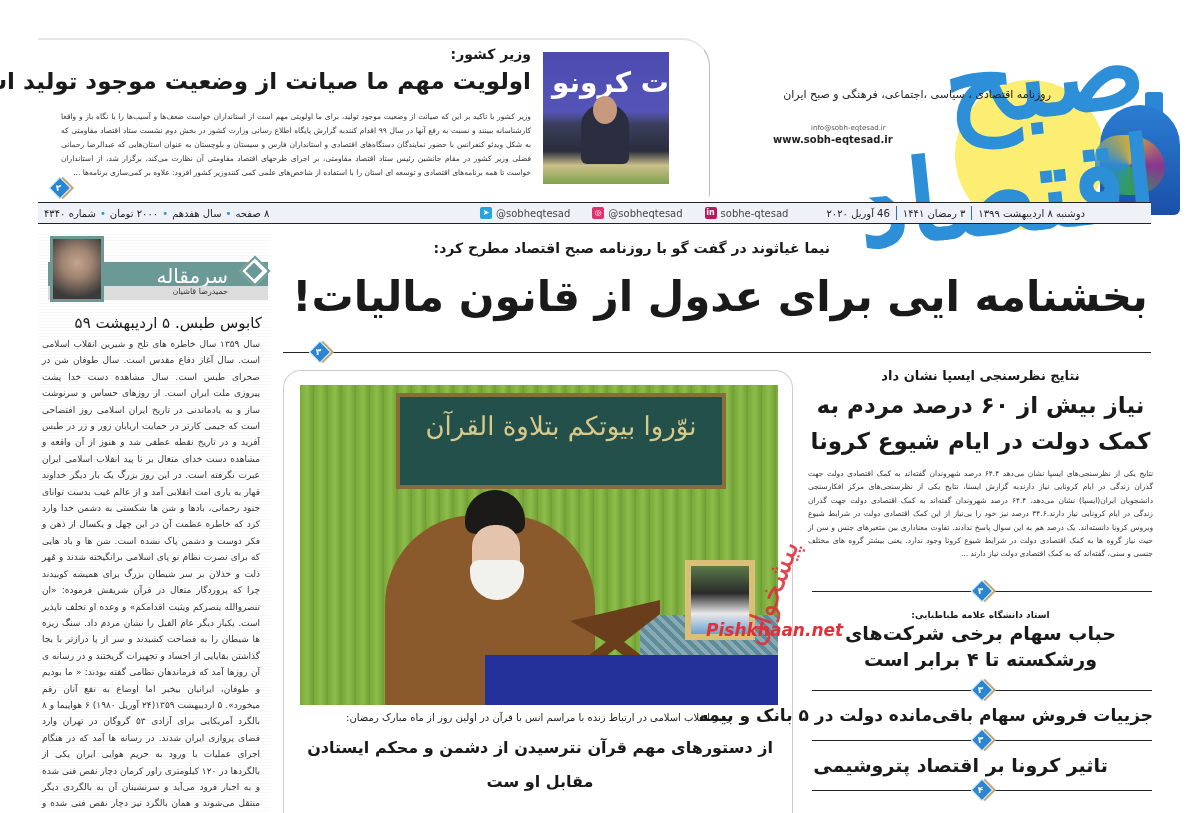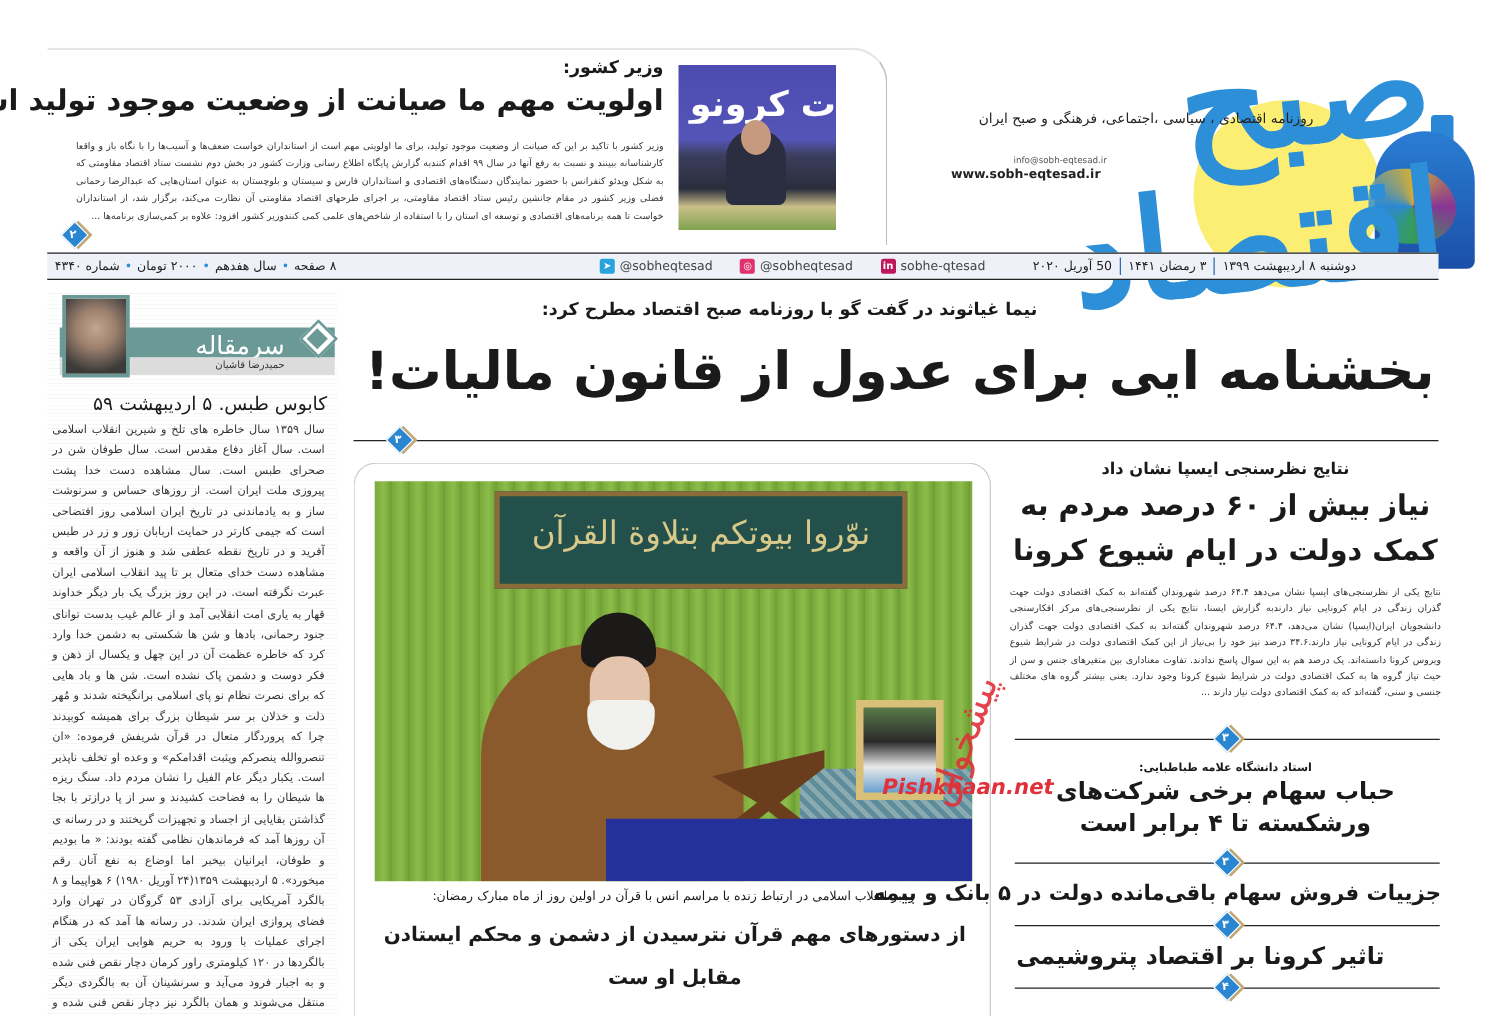--- a/index.html
+++ b/index.html
@@ -10,21 +10,21 @@
 
   
   .masthead { left: 715px; top: 40px; width: 476px; height: 160px; }
   .logo-sun { position: absolute; left: 240px; top: 40px; width: 150px; height: 150px; border-radius: 50%; background: #fbee72; }
   .logo-mosque { position: absolute; left: 385px; top: 65px; width: 80px; height: 110px; background: linear-gradient(180deg, #2a7dd3, #1b4fa8); border-radius: 40px 40px 6px 6px; }
   .logo-minaret { position: absolute; left: 430px; top: 52px; width: 18px; height: 80px; background: #2b86d6; border-radius: 3px 3px 0 0; }
   .logo-text { position: absolute; right: 40px; top: -8px; font-family: "DejaVu Serif", serif; font-weight: bold; font-size: 112px; color: #2d8fd8; letter-spacing: -6px; line-height: 1; transform: rotate(-6deg); }
   .logo-ramadan { position: absolute; left: 380px; top: 95px; width: 70px; height: 60px; border-radius: 40% 60% 50% 50%; background: conic-gradient(#f0b91f, #9b2d8c, #37a84b, #2d8fd8, #f0b91f); opacity: 0.85; }
   .tagline { position: absolute; right: 140px; top: 48px; font-size: 11px; color: #222; white-space: nowrap; }
   .site-email { position: absolute; left: 96px; top: 84px; font-size: 7px; color: #555; direction: ltr; }
-  .site-url { position: absolute; left: 46px; top: 94px; font-size: 10px; font-weight: bold; color: #222; direction: ltr; }
+  .site-url { position: absolute; left: 58px; top: 94px; font-size: 10px; font-weight: bold; color: #222; direction: ltr; }
 
   
   .top-story { left: 38px; top: 38px; width: 672px; height: 158px; border-top: 2px solid #e6e6e6; border-right: 1px solid #bbb; border-top-right-radius: 28px; }
   .top-kicker { position: absolute; right: 178px; top: 6px; font-size: 14px; font-weight: bold; }
   .top-headline { position: absolute; right: 178px; top: 28px; font-size: 23px; font-weight: bold; white-space: nowrap; }
   .top-body { position: absolute; right: 178px; top: 70px; width: 470px; font-size: 7.5px; line-height: 14px; text-align: justify; color: #333; }
   .top-photo { position: absolute; right: 40px; top: 12px; width: 126px; height: 132px; background: linear-gradient(180deg, #4b4bb0 0%, #5555b8 45%, #3b3e5c 55%, #2a2d3c 75%, #cbbf8a 86%, #7ea24e 100%); }
   .top-photo-text { position: absolute; right: 0; top: 14px; font-size: 28px; color: #fff; font-weight: bold; white-space: nowrap; overflow: hidden; width: 126px; }
   .top-photo-person { position: absolute; left: 38px; top: 52px; width: 48px; height: 60px; background: #2b2d40; border-radius: 22px 22px 6px 6px; }
   .top-photo-face { position: absolute; left: 50px; top: 44px; width: 24px; height: 28px; background: #c79a80; border-radius: 50%; }
@@ -52,21 +52,21 @@
   .ed-body { position: absolute; right: 10px; top: 104px; width: 218px; font-size: 9px; line-height: 16.4px; text-align: justify; color: #333; }
 
   
   .main-kicker { left: 500px; top: 240px; width: 330px; text-align: center; font-size: 14px; font-weight: bold; white-space: nowrap; }
   .main-headline { left: 290px; top: 272px; width: 860px; text-align: center; font-size: 42px; font-weight: bold; white-space: nowrap; font-family: "DejaVu Sans", sans-serif; }
   .rule { position: absolute; height: 1px; background: #222; }
 
   
   .photo-frame { left: 283px; top: 370px; width: 510px; height: 443px; border: 1px solid #ccc; border-top-left-radius: 18px; border-top-right-radius: 18px; border-bottom: none; }
   .photo { left: 300px; top: 385px; width: 478px; height: 320px; background: repeating-linear-gradient(90deg, #7aa83c 0px, #8cbd4a 7px, #6e9d33 14px); overflow: hidden; }
-  .photo-banner { position: absolute; left: 96px; top: 8px; width: 330px; height: 78px; background: #23504a; border: 4px solid #8a6b3a; }
+  .photo-banner { position: absolute; left: 96px; top: 8px; width: 330px; height: 96px; background: #23504a; border: 4px solid #8a6b3a; }
   .photo-banner-text { position: absolute; left: 0; right: 0; top: 14px; text-align: center; color: #d8c98a; font-size: 26px; font-family: "DejaVu Serif", serif; }
   .photo-figure { position: absolute; left: 85px; top: 130px; width: 210px; height: 190px; background: #8a5a2c; border-radius: 90px 90px 0 0; }
   .photo-turban { position: absolute; left: 165px; top: 105px; width: 60px; height: 44px; background: #1c1a18; border-radius: 30px 30px 10px 10px; }
   .photo-face { position: absolute; left: 172px; top: 140px; width: 48px; height: 62px; background: #e4c4ad; border-radius: 22px; }
   .photo-beard { position: absolute; left: 170px; top: 175px; width: 54px; height: 40px; background: #f1f1ee; border-radius: 10px 10px 30px 30px; }
   .photo-table { position: absolute; left: 185px; top: 270px; width: 293px; height: 50px; background: #25319a; }
   .photo-cloth { position: absolute; left: 340px; top: 230px; width: 138px; height: 48px; background: repeating-linear-gradient(45deg, #5e8c9a 0 4px, #8aaab1 4px 8px); }
   .photo-frame-pic { position: absolute; left: 385px; top: 175px; width: 70px; height: 80px; background: #d8c078; padding: 6px; }
   .photo-frame-inner { width: 100%; height: 100%; background: linear-gradient(180deg, #5a7a4a 0%, #2a2a2a 40%, #e9e9e9 70%, #6aa0d0 100%); }
   .photo-stand { position: absolute; left: 270px; top: 215px; width: 90px; height: 70px; background: #6a3e1c; clip-path: polygon(0 30%, 100% 0, 100% 20%, 60% 60%, 100% 100%, 80% 100%, 50% 70%, 20% 100%, 0 100%, 40% 60%); }
@@ -115,21 +115,21 @@
 <div class="abs infobar">
   <div class="ib-item" style="padding-right:66px;">
     <span>دوشنبه ۸ اردیبهشت ۱۳۹۹</span>
   </div>
   <div class="ib-sep"></div>
   <div class="ib-item">
     <span>۳ رمضان ۱۴۴۱</span>
   </div>
   <div class="ib-sep"></div>
   <div class="ib-item">
-    <span>50 آوریل ۲۰۲۰</span>
+    <span>46 آوریل ۲۰۲۰</span>
   </div>
   <div class="ib-item ib-social" style="margin-right:26px;">
     <span class="social-icon" style="background:#be185d;">in</span>
     <span>sobhe-qtesad</span>
   </div>
   <div class="ib-item ib-social" style="margin-right:10px;">
     <span class="social-icon" style="background:#e1306c;">◎</span>
     <span>@sobheqtesad</span>
   </div>
   <div class="ib-item ib-social" style="margin-right:10px;">

